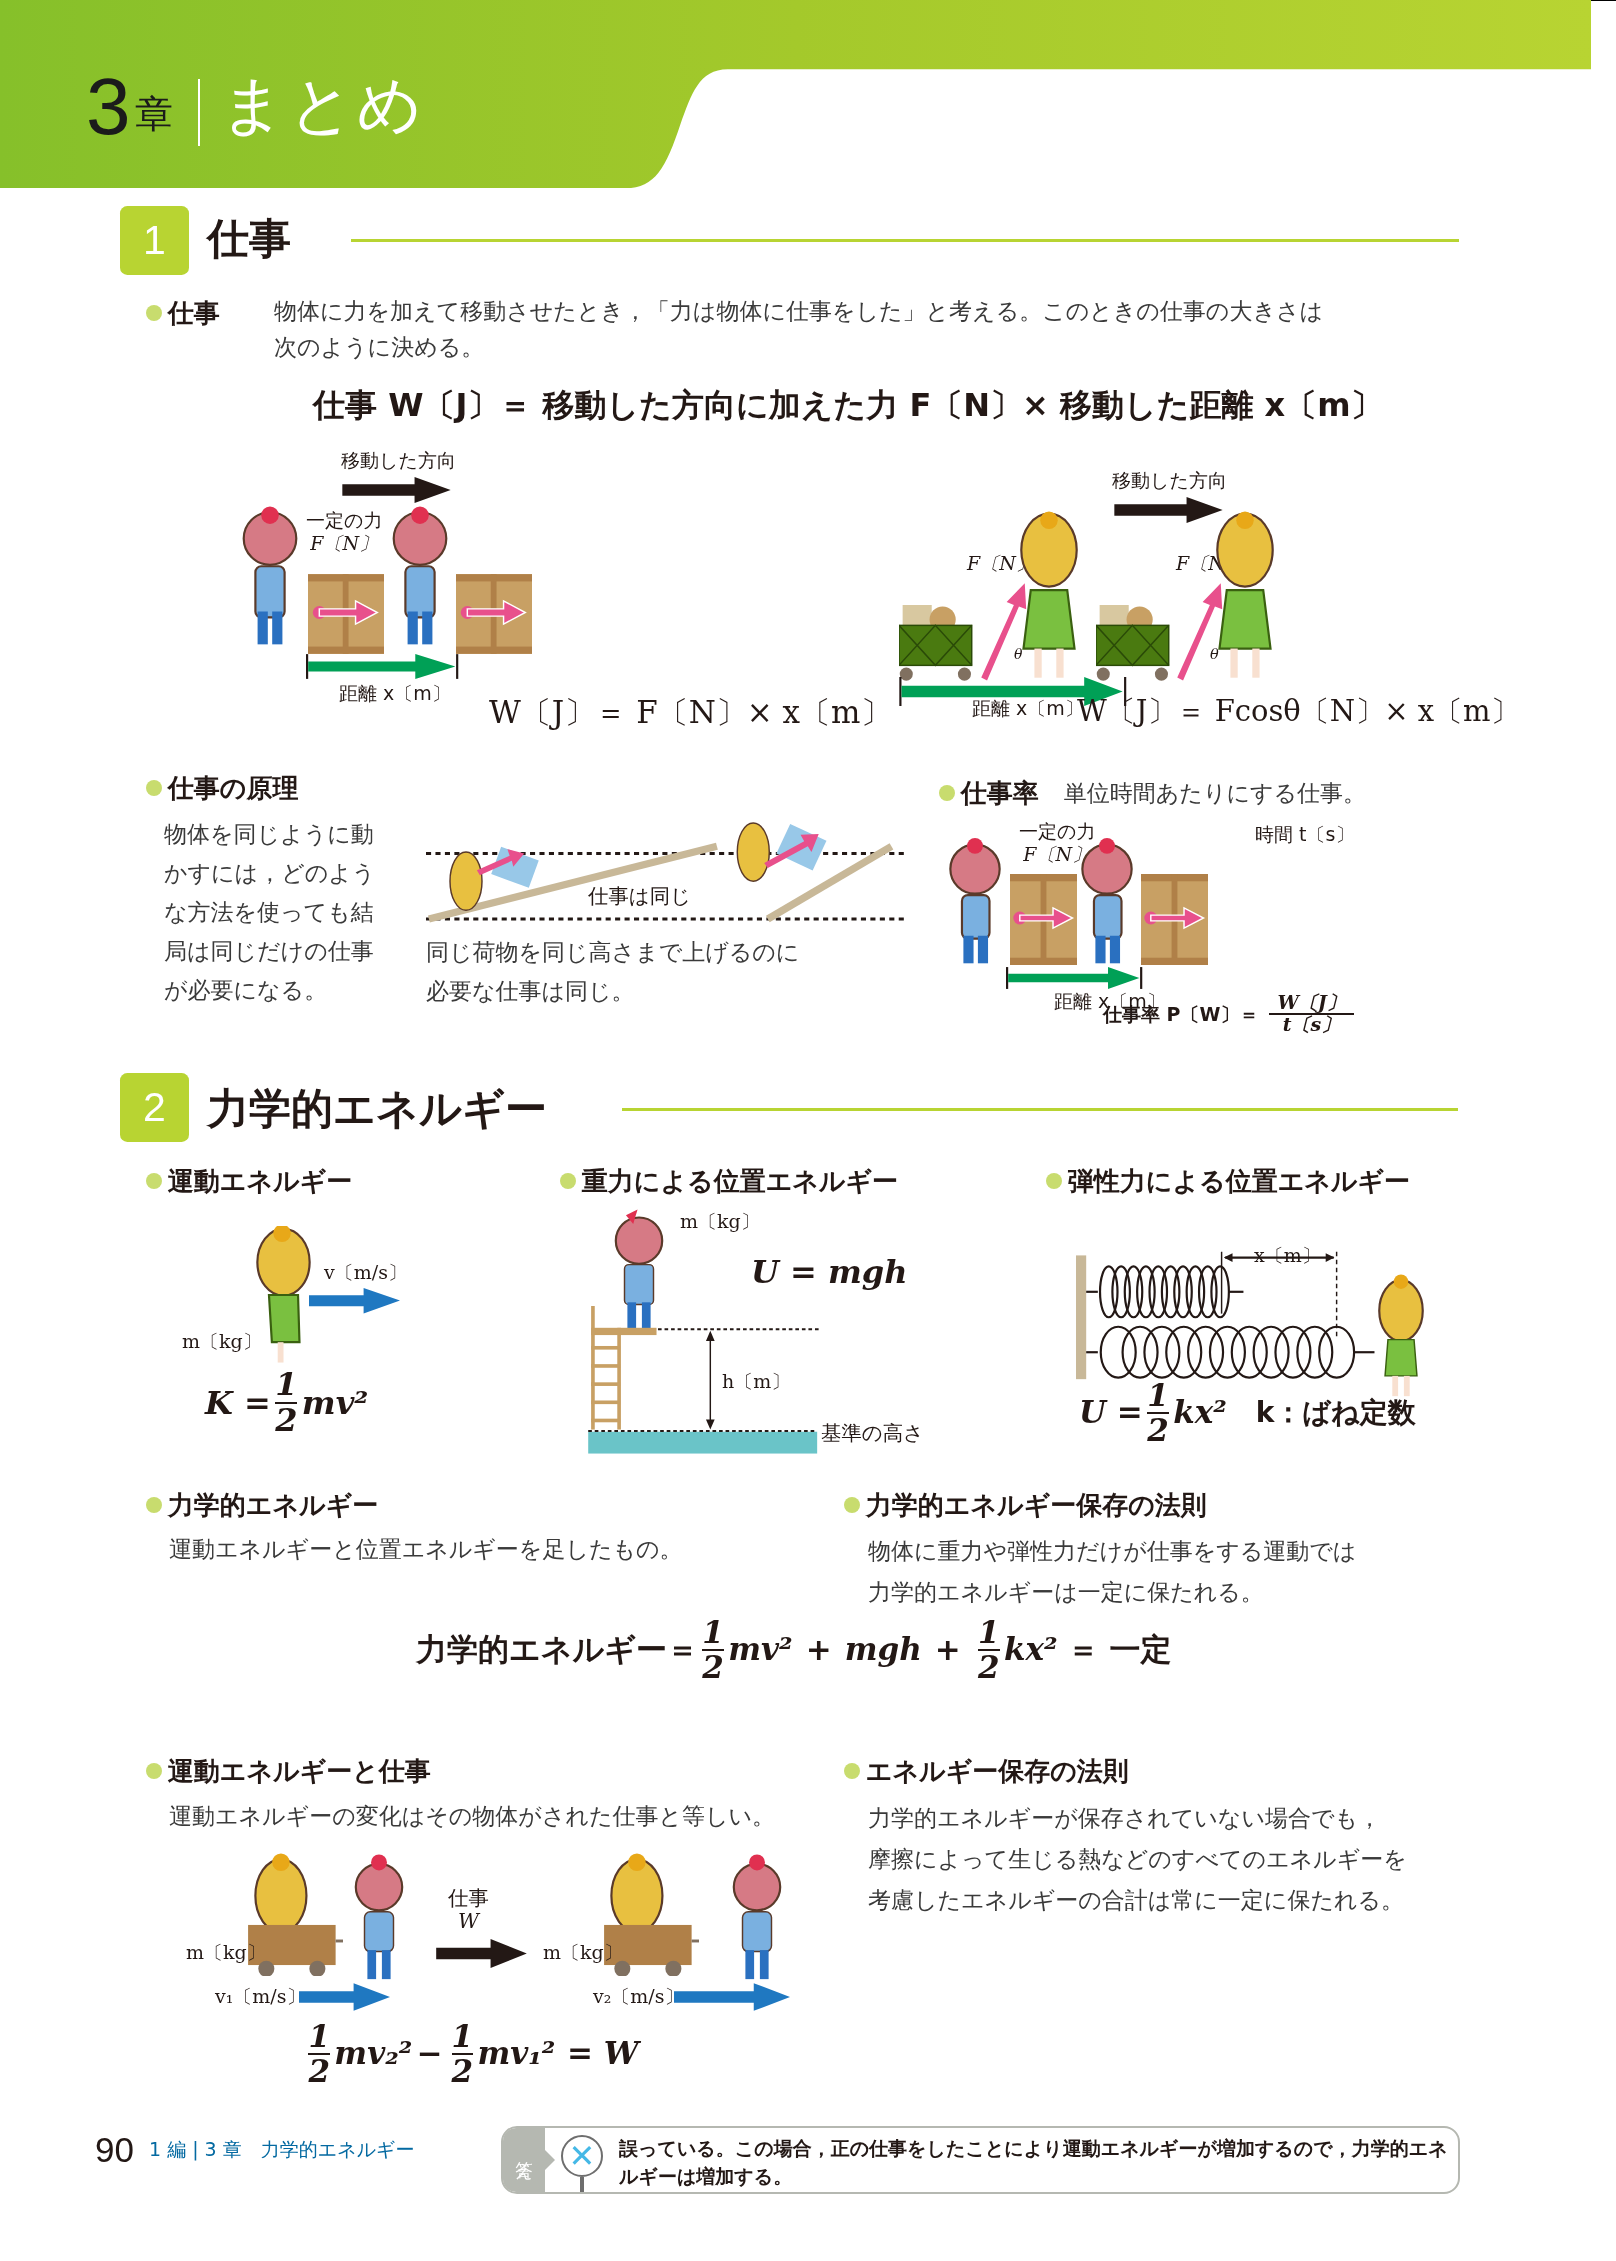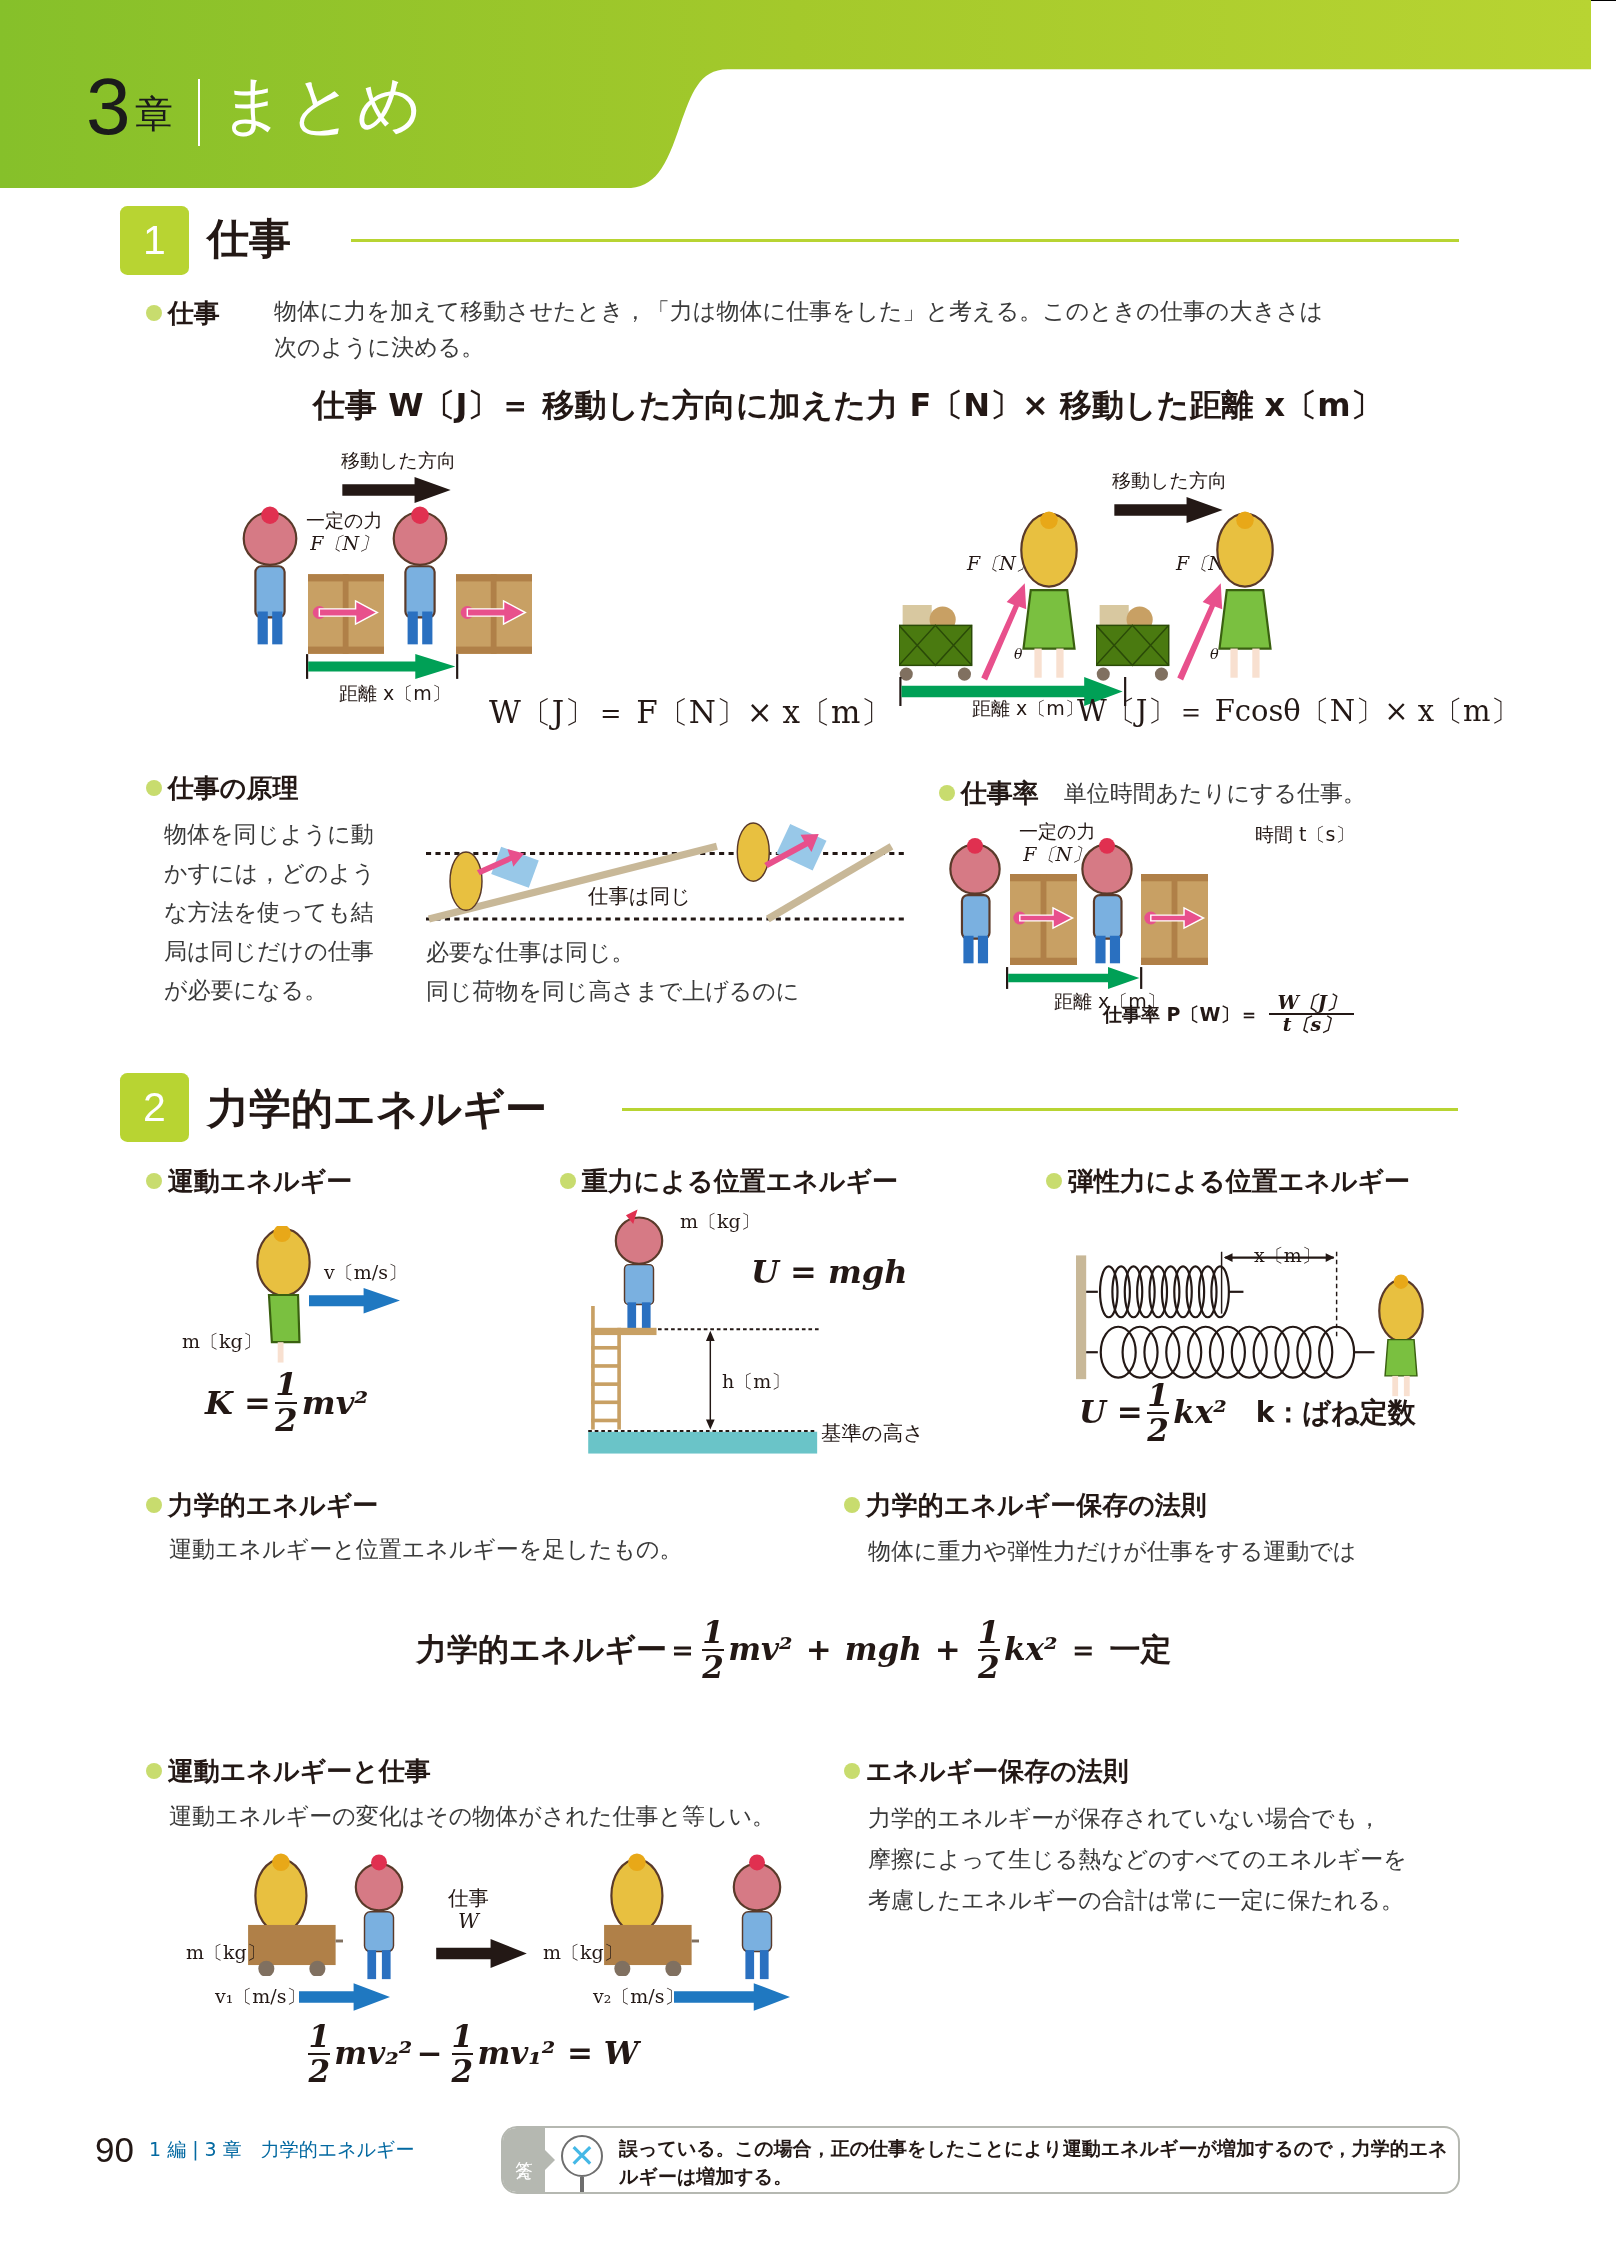--- a/index.html
+++ b/index.html
@@ -208,22 +208,22 @@
   <line x1="470" y1="162" x2="640" y2="62" stroke="#c8b898" stroke-width="10"></line>
   <ellipse cx="55" cy="110" rx="22" ry="40" fill="#e8c040" stroke="#5a3a2a" stroke-width="2"></ellipse>
   <rect x="95" y="70" width="55" height="40" fill="#98c8e8" transform="rotate(20 120 90)"></rect>
   <path d="M70 95 L115 75 L112 66 L135 72 L120 90 L118 82 L74 102 Z" fill="#e8508c"></path>
   <ellipse cx="450" cy="70" rx="22" ry="40" fill="#e8c040" stroke="#5a3a2a" stroke-width="2"></ellipse>
   <rect x="490" y="40" width="55" height="45" fill="#98c8e8" transform="rotate(25 515 60)"></rect>
   <path d="M465 85 L520 55 L515 46 L540 45 L530 70 L525 62 L470 92 Z" fill="#e8508c"></path>
 </svg>
 <div class="abs label" style="left:588px;top:886px;font-size:20.4px;">仕事は同じ</div>
 <div class="abs body" style="left:426px;top:933px;width:466px;line-height:39px;">
+  <div>同じ荷物を同じ高さまで上げるのに</div>
   <div>必要な仕事は同じ。</div>
-  <div>同じ荷物を同じ高さまで上げるのに</div>
 </div>
 
 <div class="abs bullet" style="left:939px;top:775px;">
   <span class="dot"></span>
   <span>仕事率</span>
   <span class="body" style="font-weight:normal;margin-left:25px;font-size:23px;">単位時間あたりにする仕事。</span>
 </div>
 <div class="abs" style="left:946px;top:819px;width:378px;height:197px;">
   <div class="abs label" style="left:73px;top:2.9px;text-align:center;">
     <div>一定の力</div>
@@ -404,20 +404,21 @@
   <span>力学的エネルギー</span>
 </div>
 <div class="abs body" style="left:169px;top:1531px;">運動エネルギーと位置エネルギーを足したもの。</div>
 
 <div class="abs bullet" style="left:844px;top:1492px;">
   <span class="dot"></span>
   <span>力学的エネルギー保存の法則</span>
 </div>
 <div class="abs body" style="left:868px;top:1531px;width:597px;line-height:41px;">
   <div>物体に重力や弾性力だけが仕事をする運動では</div>
+  <div>力学的エネルギーは一定に保たれる。</div>
 </div>
 
 <div class="abs formula" style="left:416px;top:1616px;display:flex;align-items:center;font-size:31px;">
   <span>力学的エネルギー＝</span>
   <span class="frac serif-bi">
       <span class="num">1</span>
       <span class="bar"></span>
       <span class="den">2</span>
     </span>
   <span class="serif-bi">mv²</span>

